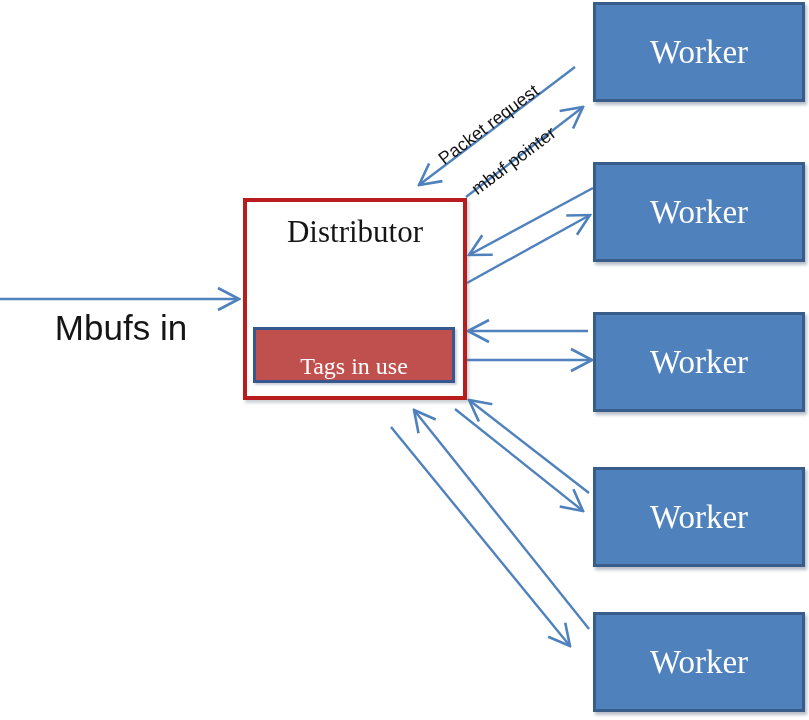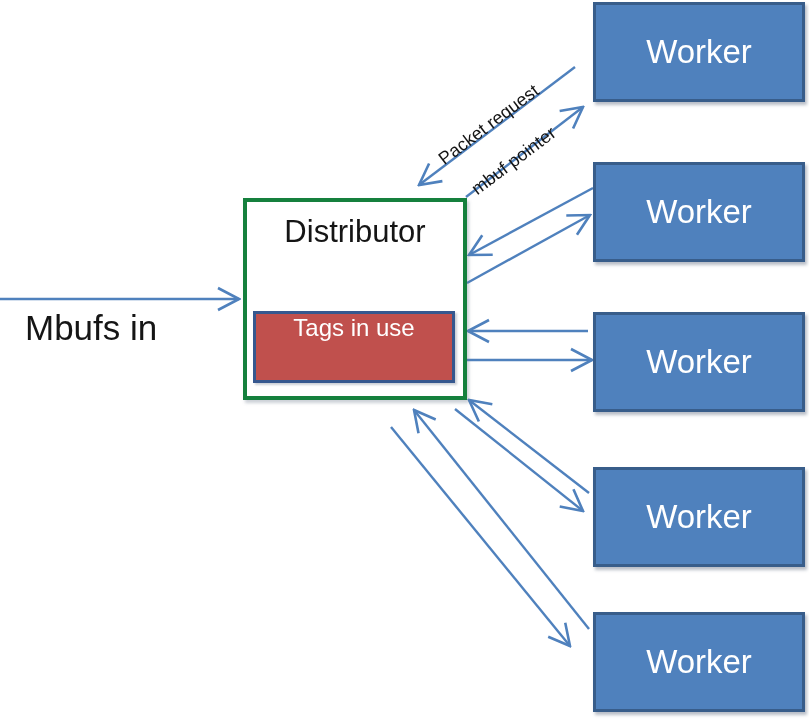--- a/index.html
+++ b/index.html
@@ -1,48 +1,48 @@
 <!DOCTYPE html>
 <html><head>
 <meta charset="utf-8">
 <style>
   html,body{margin:0;padding:0;background:#ffffff;}
   #canvas{
     position:relative;width:809px;height:720px;background:#ffffff;overflow:hidden;
     font-family:"Liberation Sans", sans-serif;
   }
   #arrow-layer{position:absolute;left:0;top:0;width:809px;height:720px;}
-  .box{position:absolute;box-sizing:border-box;}
+  .box{position:absolute;box-sizing:border-box;font-family:Liberation Serif, serif;}
   .distributor{
     left:243px;top:198px;width:224px;height:202px;
-    background:#ffffff;border:4px solid #15803d;
+    background:#ffffff;border:4px solid #b91c1c;
     box-shadow:2px 3px 3px rgba(110,120,140,0.35);
   }
   .distributor-title{
     position:absolute;left:0;top:8px;width:100%;
     text-align:center;color:#151515;font-size:31px;line-height:44px;
   }
   .tags-box{
-    position:absolute;left:6px;bottom:13px;width:202px;height:72px;
+    position:absolute;left:6px;bottom:13px;width:202px;height:56px;
     box-sizing:border-box;background:#c0504d;border:3px solid #36588f;
-    display:flex;align-items:flex-start;justify-content:center;
+    display:flex;align-items:flex-end;justify-content:center;
     color:#ffffff;font-size:24px;
     box-shadow:2px 2px 2px rgba(110,120,140,0.35);
   }
   .worker{
     left:593px;width:212px;height:100px;
     background:#4f81bd;border:3px solid #385d8a;
     display:flex;align-items:center;justify-content:center;
     color:#ffffff;font-size:33px;
     box-shadow:2px 3px 3px rgba(100,110,130,0.45);
   }
   .w1{top:2px;} .w2{top:162px;} .w3{top:312px;} .w4{top:467px;} .w5{top:612px;}
   .mbufs-label{
     position:absolute;left:25px;top:308px;width:192px;
-    text-align:left;color:#151515;font-size:35px;
+    text-align:center;color:#151515;font-size:35px;
   }
   .flow-label{
     position:absolute;color:#151515;font-size:18px;white-space:nowrap;
   }
   .packet-request-label{
     left:489px;top:125px;
     transform:translate(-50%,-50%) rotate(-37deg);
   }
   .mbuf-pointer-label{
     left:514px;top:161px;

